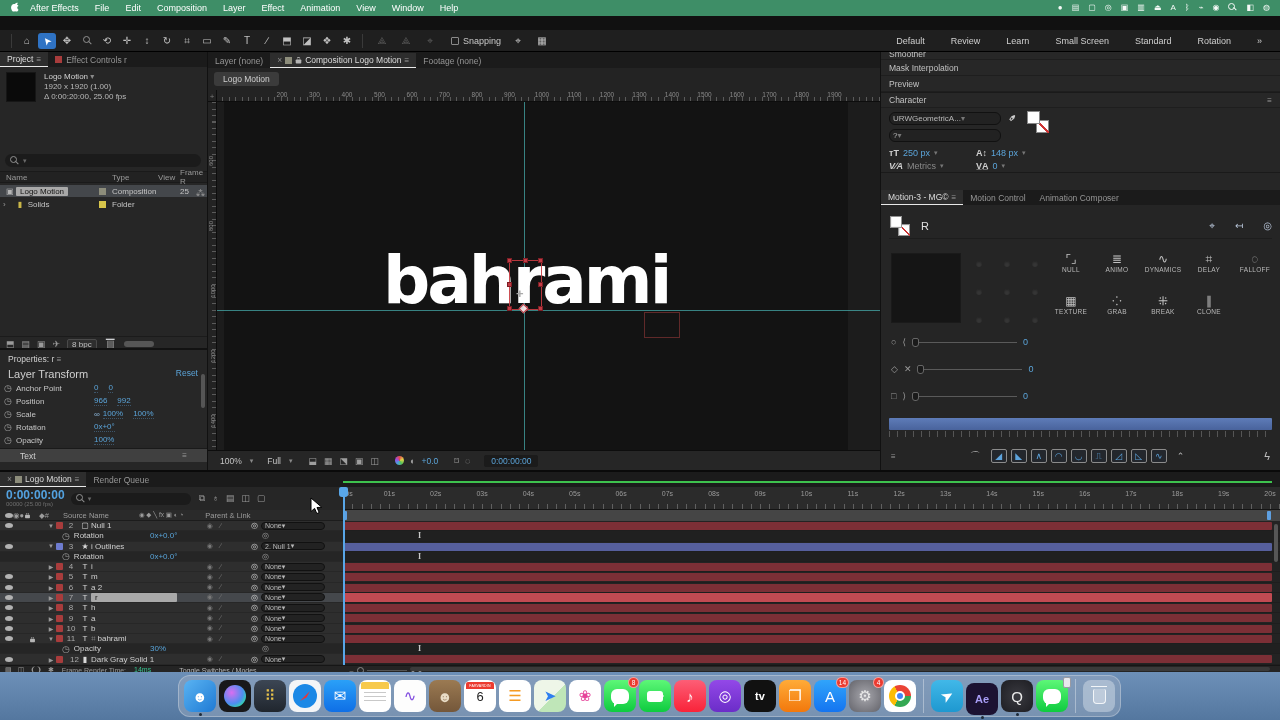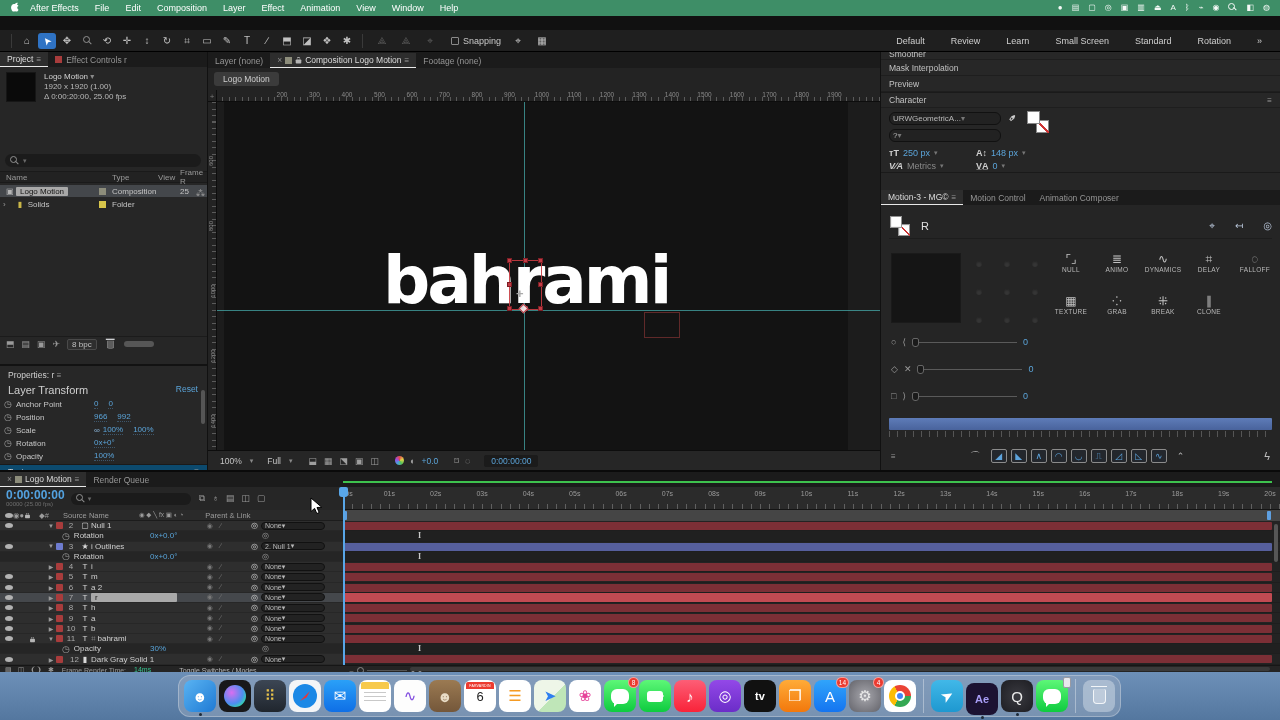--- a/index.html
+++ b/index.html
@@ -50,21 +50,21 @@
   #proj-search{position:absolute;left:5px;top:102px;width:196px;height:13px;background:#1b1b1b;border-radius:7px;display:flex;align-items:center;padding:0 5px;gap:4px}
   #proj-cols{position:absolute;left:0;top:119px;width:207px;height:12px;background:#222;border-top:1px solid #1a1a1a;border-bottom:1px solid #1a1a1a;display:flex;align-items:center;font-size:8px;color:#9a9a9a}
   .prj-row{position:absolute;left:0;width:207px;height:12px;display:flex;align-items:center;font-size:8px;color:#c4c4c4}
   .prj-row.sel{background:#44474b}
   .name-edit{background:#a9a9a9;color:#141414;padding:0 4px;border-radius:1px}
   #proj-footer{position:absolute;left:0;top:284px;width:207px;height:15px;background:#262626;border-top:1px solid #1b1b1b;display:flex;align-items:center;gap:7px;padding:0 6px;color:#9a9a9a}
   .bpc{border:1px solid #4a4a4a;border-radius:2px;padding:0 4px;font-size:8px;color:#c0c0c0;background:#2e2e2e}
   .pill{background:#565656;border-radius:4px;width:30px;height:6px}
 
   
-  #props{position:absolute;left:0;top:312px;width:207px;height:97px;background:#272727;border-top:2px solid #121212}
+  #props{position:absolute;left:0;top:296px;width:207px;height:97px;background:#272727;border-top:2px solid #121212}
   .prop-row{position:absolute;left:0;width:207px;height:12px;display:flex;align-items:center;font-size:8px}
   .prop-label{color:#c6c6c6;width:78px}
   .pv{color:#5ba4d9;border-bottom:1px dotted #3d566b;margin-right:10px}
   #props-scroll{position:absolute;right:2px;top:24px;width:4px;height:34px;background:#555;border-radius:2px}
 
   
   #center-col{position:absolute;left:208px;top:52px;width:672px;height:418px;background:#1e1e1e}
   #viewer-tabs{position:absolute;left:0;top:0;width:672px;height:16px;background:#1b1b1b;display:flex;align-items:flex-end}
   #crumbrow{position:absolute;left:0;top:16px;width:672px;height:22px;background:#232323}
   #crumb-btn{position:absolute;left:6px;top:4px;background:#3b3b3b;border-radius:3px;color:#cfcfcf;font-size:8.5px;padding:2px 9px}
@@ -390,21 +390,21 @@
             <span class="stopw" style="width: 16px; text-align: center;">◷</span>
             <span class="prop-label">Rotation</span>
             <span class="pv">0x+0°</span>
           </div>
           <div class="prop-row" style="top: 84px;">
             <span class="stopw" style="width: 16px; text-align: center;">◷</span>
             <span class="prop-label">Opacity</span>
             <span class="pv">100%</span>
           </div>
         </div>
-      <div style="position:absolute;left:0;top:98px;width:207px;height:14px;background:#0c4a6e;border-top:1px solid #1a1a1a;display:flex;align-items:center;justify-content:space-between;padding:0 8px">
+      <div style="position:absolute;left:0;top:98px;width:207px;height:14px;background:#404040;border-top:1px solid #1a1a1a;display:flex;align-items:center;justify-content:space-between;padding:0 20px">
         <span style="color:#cfcfcf;font-size:8.5px">Text</span>
         <span class="hamb">≡</span>
       </div>
       <div id="props-scroll"></div>
     </div>
   </div>
 
   <div id="center-col">
     <div id="viewer-tabs">
       <span class="ptab">Layer (none)</span>

